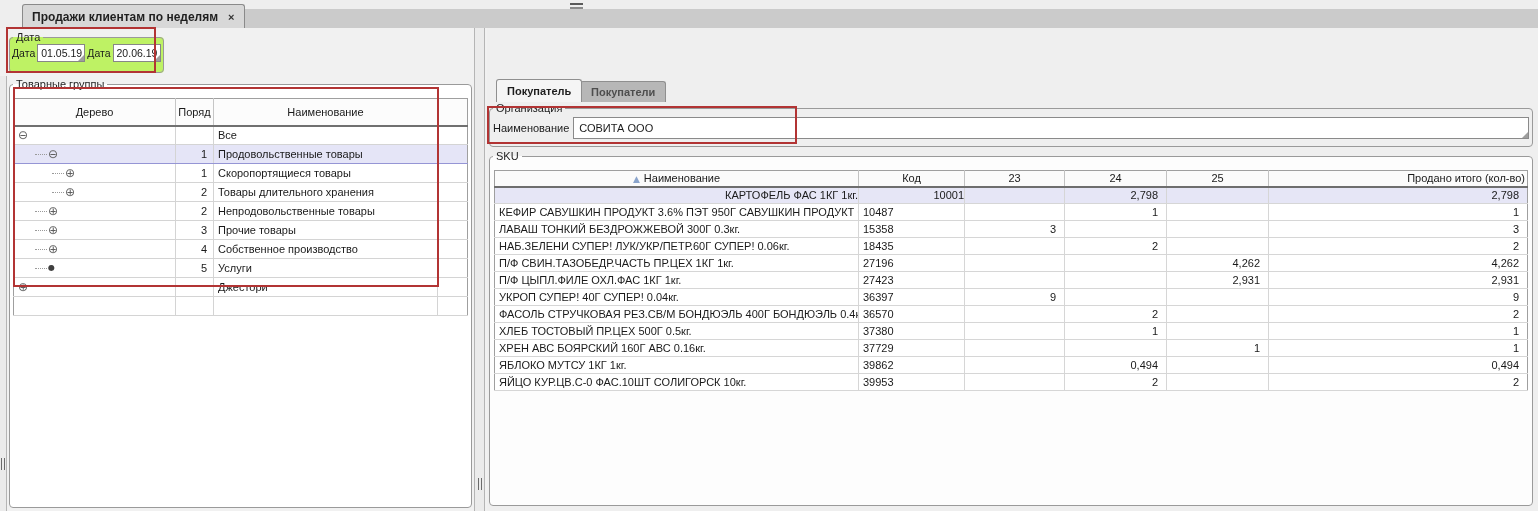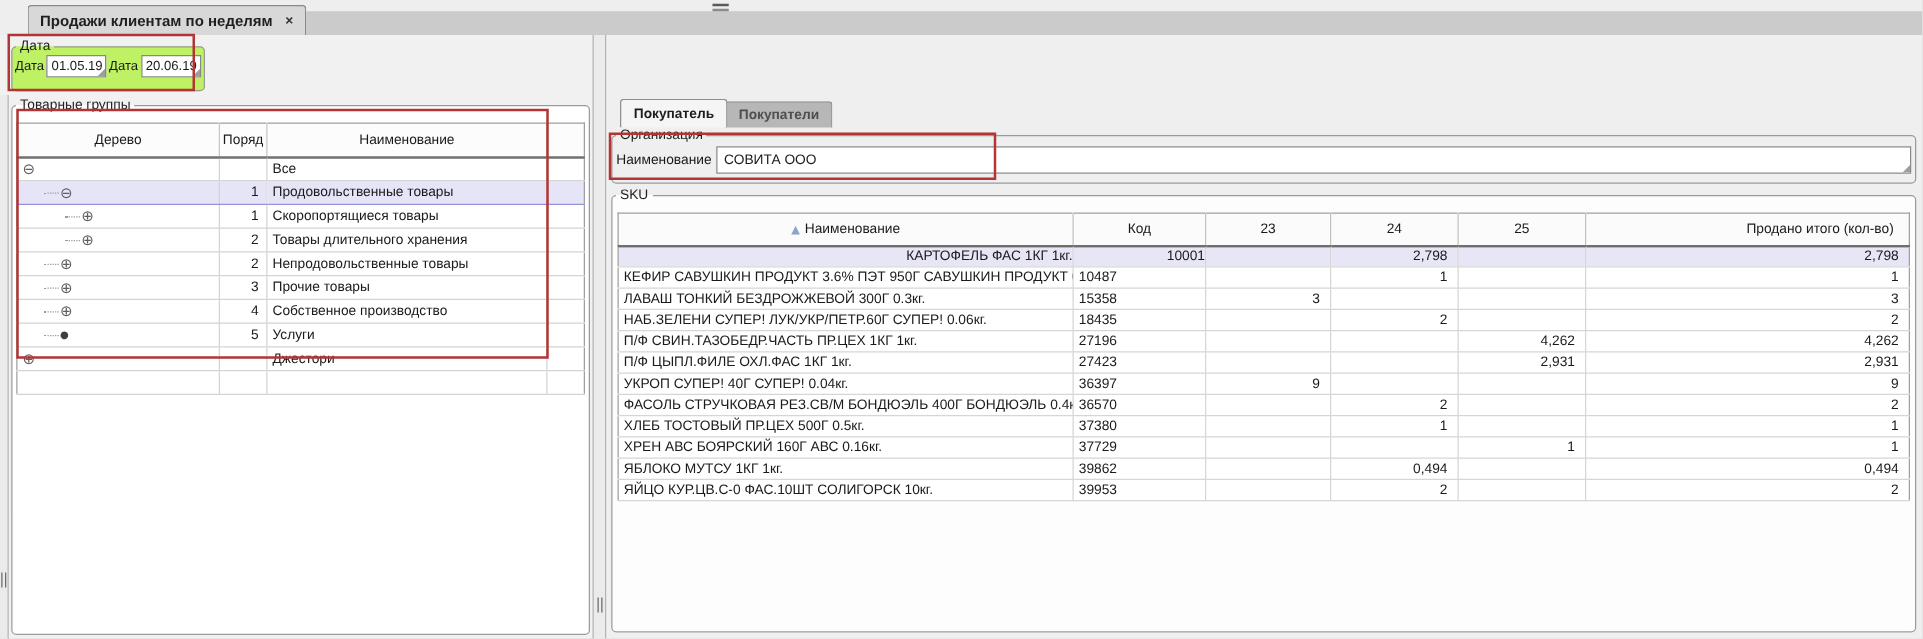--- a/index.html
+++ b/index.html
@@ -77,25 +77,25 @@
   #org-panel { position:absolute; left:2px; top:74px; width:1044px; height:45px; }
   .org-row { display:flex; align-items:center; margin:3px 3px 0 3px; gap:4px; }
   .org-label { white-space:nowrap; }
   .text-input { position:relative; flex:1; height:22px; background:#fff; border:1px solid #8a8a8a;
     line-height:20px; padding-left:5px; overflow:hidden; cursor:text; }
 
   #sku-panel { position:absolute; left:2px; top:122px; width:1044px; height:356px; background:#fdfdfd; }
   #sku-table { border-collapse:collapse; table-layout:fixed; width:1034px; margin:8px 4px 0 4px;
     border:1px solid #9f9f9f; background:#fff; }
   #sku-table th {
-    height:26px; background:#fbfbfb; font-weight:normal; text-align:center;
+    height:16px; background:#fbfbfb; font-weight:normal; text-align:center;
     border-right:1px solid #c2c2c2; border-bottom:2px solid #6e6e6e; cursor:pointer;
     white-space:nowrap; overflow:hidden;
   }
-  #sku-table th:last-child { border-right:none; text-align:right; padding-right:12px; }
+  #sku-table th:last-child { border-right:none; text-align:right; padding-right:2px; }
   #sku-table td { height:17px; border-right:1px solid #d6d6d6; border-bottom:1px solid #d6d6d6;
     white-space:nowrap; overflow:hidden; cursor:default; }
   #sku-table td:last-child { border-right:none; }
   #sku-table td.a-left  { padding-left:4px; text-align:left; }
   #sku-table td.a-right { padding-right:8px; text-align:right; }
   #sku-table tr.selected td { background:#e6e6f6;text-align:right; }
   .sort-icon { color:#8aa4cc; font-size:9px; margin-right:4px; font-family:"DejaVu Sans",sans-serif; }
 
   
   .red-box { position:absolute; border:2px solid #b23434; pointer-events:none; z-index:50; }

